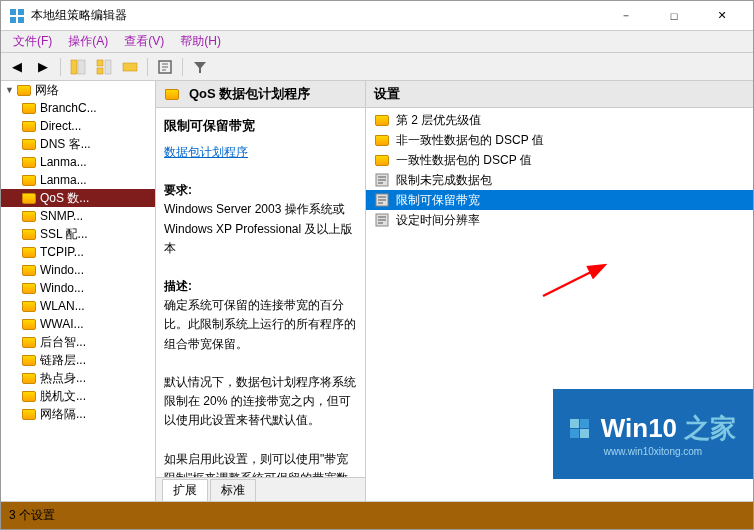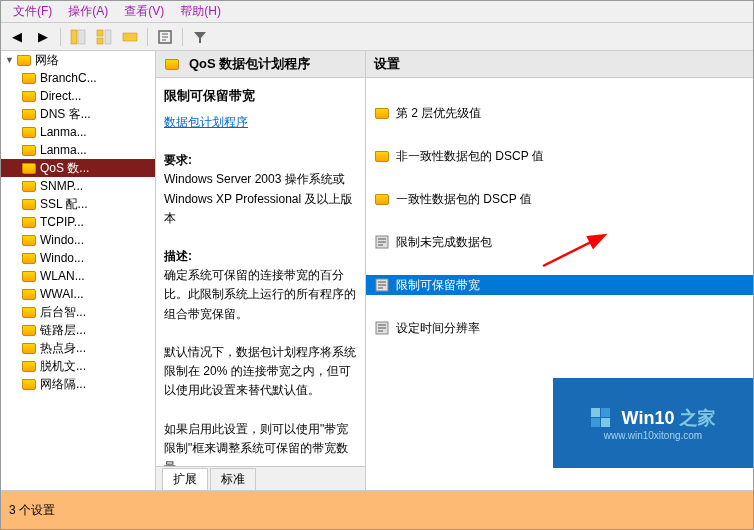--- a/index.html
+++ b/index.html
@@ -279,38 +279,37 @@
 
     .right-item {
       display: flex;
       align-items: center;
       height: 20px;
       padding: 0 8px;
       cursor: pointer;
       font-size: 12px;
       color: #000;
       gap: 6px;
-      margin-top: 23px;
     }
     .right-item.selected { background: #0078d7; color: #fff; }
 
     .policy-icon {
       width: 16px;
       height: 16px;
       flex-shrink: 0;
       display: flex;
       align-items: center;
       justify-content: center;
       font-size: 12px;
     }
 
     
     .status-bar {
-      height: 39px;
-      background: #fdba74;
+      height: 28px;
+      background: #a16207;
       border-top: 1px solid #ccc;
       display: flex;
       align-items: center;
       padding: 0 8px;
       font-size: 12px;
       color: #000;
     }
 
     
     ::-webkit-scrollbar { width: 8px; height: 8px; }
@@ -356,21 +355,21 @@
       justify-content: center;
       z-index: 50;
     }
 
     .watermark-content {
       color: #fff;
       text-align: center;
     }
 
     .watermark-win10 {
-      font-size: 18px;
+      font-size: 26px;
       font-weight: bold;
       color: #fff;
     }
 
     .watermark-win10 span {
       color: #7ec8e3;
     }
 
     .watermark-url {
       font-size: 10px;
@@ -396,20 +395,36 @@
     }
 
     .win-logo-sq.br { background: #3a9ad9; }
 
   </style>
 </head>
 <body>
 
 <div class="window">
 
+  <div class="title-bar">
+    <div class="title-bar-icon">
+      <svg width="16" height="16" viewBox="0 0 16 16">
+        <rect x="1" y="1" width="6" height="6" fill="#3a9ad9"></rect>
+        <rect x="9" y="1" width="6" height="6" fill="#3a9ad9"></rect>
+        <rect x="1" y="9" width="6" height="6" fill="#3a9ad9"></rect>
+        <rect x="9" y="9" width="6" height="6" fill="#3a9ad9"></rect>
+      </svg>
+    </div>
+    <span class="title-text">本地组策略编辑器</span>
+    <div class="window-controls">
+      <button class="win-btn">－</button>
+      <button class="win-btn">□</button>
+      <button class="win-btn close">✕</button>
+    </div>
+  </div>
 
   <div class="menu-bar">
     <span class="menu-item">文件(F)</span>
     <span class="menu-item">操作(A)</span>
     <span class="menu-item">查看(V)</span>
     <span class="menu-item">帮助(H)</span>
   </div>
 
   <div class="toolbar">
     <button class="tb-btn">◀</button>

